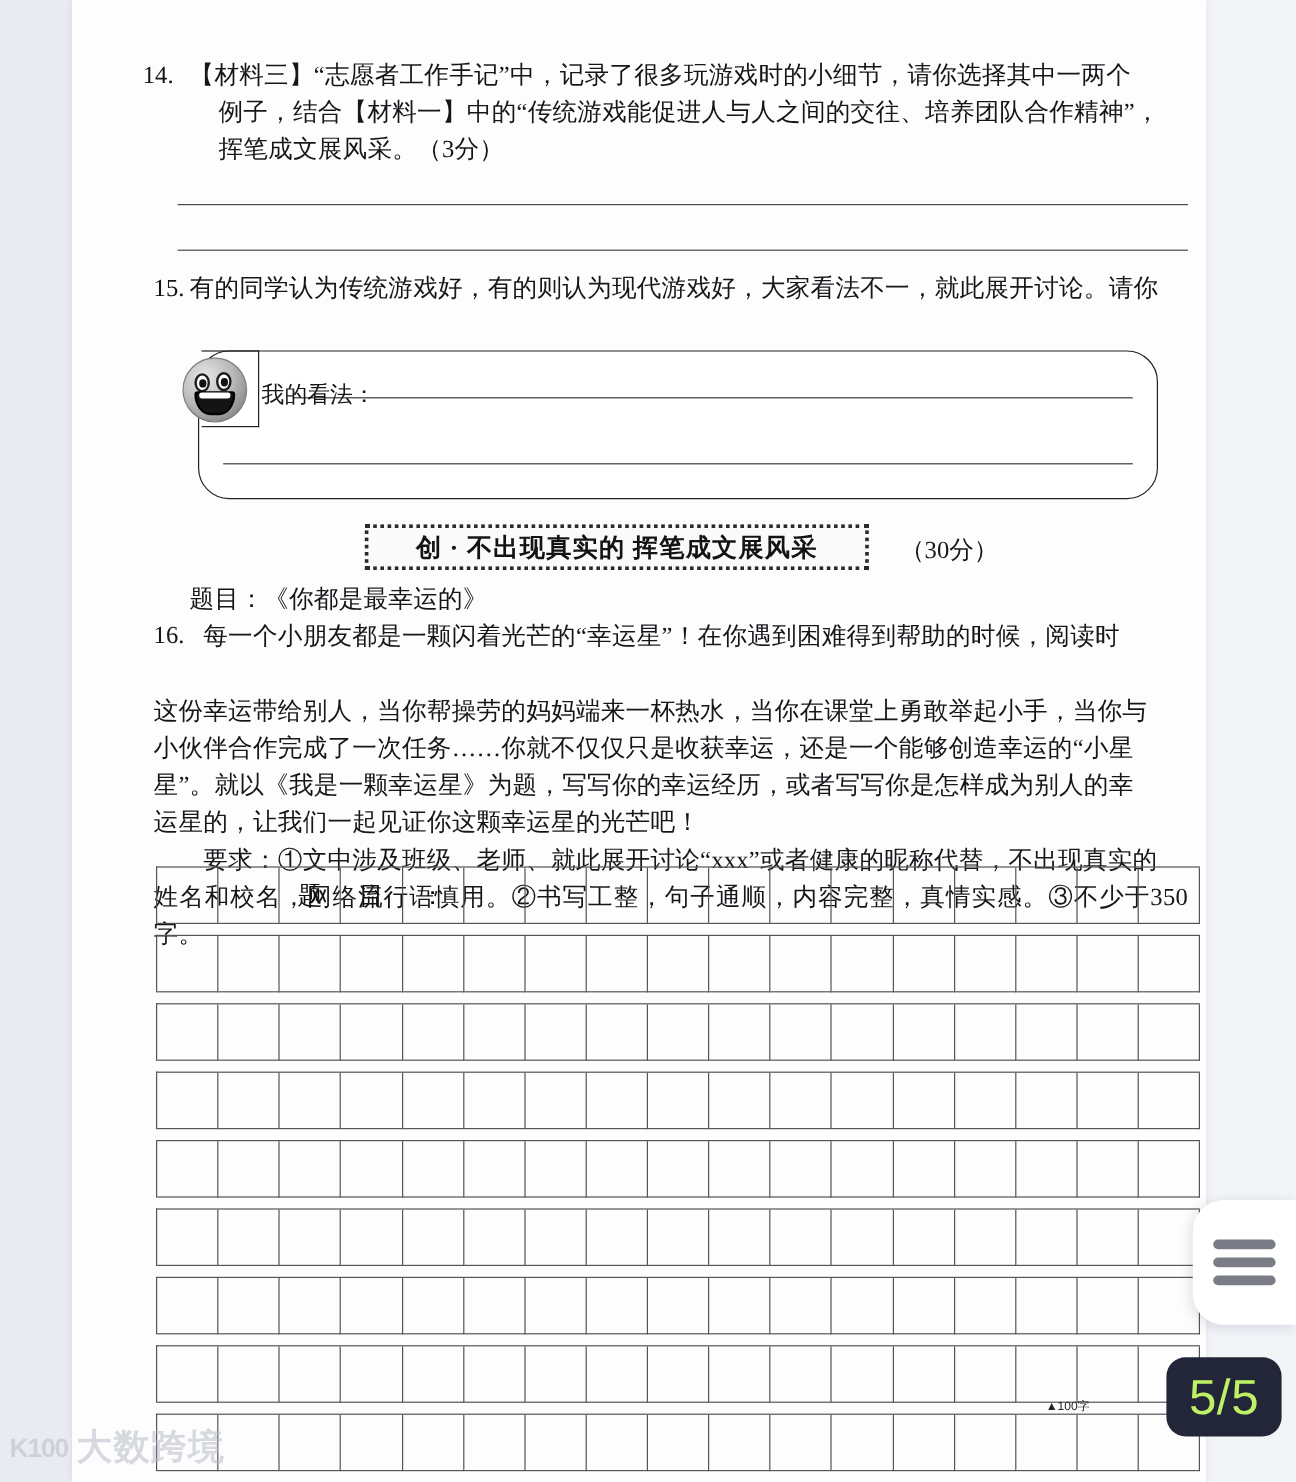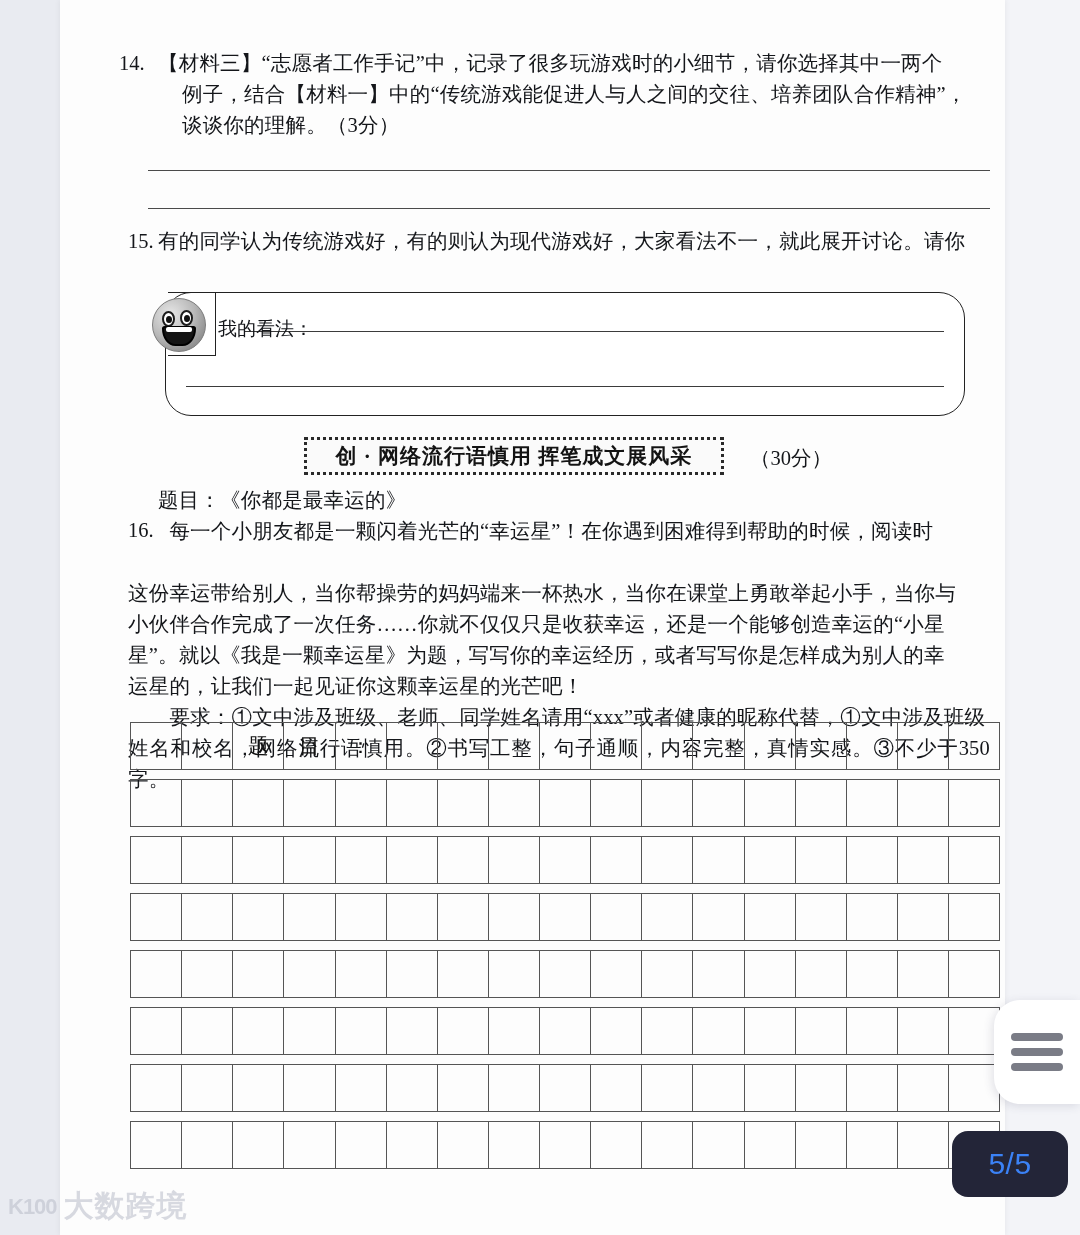--- a/index.html
+++ b/index.html
@@ -206,29 +206,29 @@
     margin: 7px 0;
     border-radius: 5px;
     background: #7a7c86;
   }
 
   
   #page-indicator {
     position: absolute;
     right: 12px;
     bottom: 38px;
-    width: 116px;
+    width: 96px;
     height: 66px;
     background: #232538;
     border-radius: 16px;
     display: flex;
     align-items: center;
     justify-content: center;
-    color: #3b82f6;
-    font-size: 30px;
+    color: #bef264;
+    font-size: 41px;
     font-family: "Liberation Sans", sans-serif;
     letter-spacing: 0.5px;
   }
 
   
   #wm-center {
     position: absolute;
     right: 62px;
     bottom: 18px;
     display: flex;
@@ -287,21 +287,21 @@
 <body>
 
 <div id="viewport">
 
   <div id="paper">
     <div id="paper-inner">
 
       <div class="qnum" style="left:59px; top:48px;">14.</div>
       <div class="qtext" style="left:98px; top:48px; width:832px;">【材料三】“志愿者工作手记”中，记录了很多玩游戏时的小细节，请你选择其中一两个</div>
       <div class="qtext" style="left:122px; top:79px; width:808px;">例子，结合【材料一】中的“传统游戏能促进人与人之间的交往、培养团队合作精神”，</div>
-      <div class="qtext" style="left:122px; top:110px; width:808px;">谈谈你的理解。（3分）</div>
+      <div class="qtext" style="left:122px; top:110px; width:808px;">挥笔成文展风采。（3分）</div>
 
       <div class="ruleline" style="left:88px; top:170px; width:842px;"></div>
       <div class="ruleline" style="left:88px; top:208px; width:842px;"></div>
 
       <div class="qnum" style="left:68px; top:226px;">15.</div>
       <div class="qtext" style="left:98px; top:226px; width:832px;">有的同学认为传统游戏好，有的则认为现代游戏好，大家看法不一，就此展开讨论。请你</div>
 
       <div id="q15card" style="left:105px; top:292px; width:800px; height:124px;">
         <div class="innerline" style="left:78px; top:38px; width:700px;"></div>
         <div class="innerline" style="left:20px; top:93px; width:758px;"></div>
@@ -313,34 +313,34 @@
             <div class="pupil"></div>
           </div>
         <div class="eye right">
             <div class="pupil"></div>
           </div>
         <div class="mouth"></div>
       </div>
       <div id="q15label" style="left:158px; top:316px;">我的看法：</div>
 
       <div id="banner" style="left:244px; top:437px; width:420px; height:38px;">
-        <span id="banner-text">创 ·  网络流行语慎用 挥笔成文展风采</span>
+        <span id="banner-text">创 ·  不出现真实的 挥笔成文展风采</span>
       </div>
       <div id="banner-score" style="left:690px; top:444px;">（30分）</div>
 
       <div class="qnum" style="left:68px; top:485px;margin-top:30px;">16.</div>
       <div class="qtext" style="left:98px; top:485px; width:832px;">题目：《你都是最幸运的》</div>
 
       <div class="qtext" style="left:68px; top:516px; width:862px;">　　每一个小朋友都是一颗闪着光芒的“幸运星”！在你遇到困难得到帮助的时候，阅读时</div>
       <div class="qtext" style="left:68px; top:578px; width:862px;">这份幸运带给别人，当你帮操劳的妈妈端来一杯热水，当你在课堂上勇敢举起小手，当你与</div>
       <div class="qtext" style="left:68px; top:609px; width:862px;">小伙伴合作完成了一次任务……你就不仅仅只是收获幸运，还是一个能够创造幸运的“小星</div>
       <div class="qtext" style="left:68px; top:640px; width:862px;">星”。就以《我是一颗幸运星》为题，写写你的幸运经历，或者写写你是怎样成为别人的幸</div>
       <div class="qtext" style="left:68px; top:671px; width:862px;">运星的，让我们一起见证你这颗幸运星的光芒吧！</div>
 
-      <div class="qtext" style="left:68px; top:702px; width:862px; font-weight:normal;">　　要求：①文中涉及班级、老师、同学姓名请用“xxx”或者健康的昵称代替，①文中涉及班级</div>
+      <div class="qtext" style="left:68px; top:702px; width:862px; font-weight:normal;">　　要求：①文中涉及班级、老师、就此展开讨论“xxx”或者健康的昵称代替，不出现真实的</div>
       <div class="qtext" style="left:68px; top:733px; width:862px;">姓名和校名，网络流行语慎用。②书写工整，句子通顺，内容完整，真情实感。③不少于350字。</div>
 
     </div>
   </div>
 
   <div id="grid">
       <div class="grid-row">
         <div class="grid-cell"></div>
         <div class="grid-cell"></div>
         <div class="grid-cell">题</div>
@@ -493,20 +493,40 @@
         <div class="grid-cell"></div>
         <div class="grid-cell"></div>
         <div class="grid-cell"></div>
         <div class="grid-cell"></div>
         <div class="grid-cell"></div>
         <div class="grid-cell"></div>
         <div class="grid-cell"></div>
         <div class="grid-cell"></div>
       </div>
       <div class="grid-gap"></div>
+      <div class="grid-row marked">
+        <div id="wordmark">▲100字</div>
+        <div class="grid-cell"></div>
+        <div class="grid-cell"></div>
+        <div class="grid-cell"></div>
+        <div class="grid-cell"></div>
+        <div class="grid-cell"></div>
+        <div class="grid-cell"></div>
+        <div class="grid-cell"></div>
+        <div class="grid-cell"></div>
+        <div class="grid-cell"></div>
+        <div class="grid-cell"></div>
+        <div class="grid-cell"></div>
+        <div class="grid-cell"></div>
+        <div class="grid-cell"></div>
+        <div class="grid-cell"></div>
+        <div class="grid-cell"></div>
+        <div class="grid-cell"></div>
+        <div class="grid-cell"></div>
+      </div>
       <div class="grid-gap"></div>
     </div>
 
   <div id="menu-panel">
     <div id="hamburger">
       <span></span>
         <span></span>
         <span></span>
     </div>
   </div>

